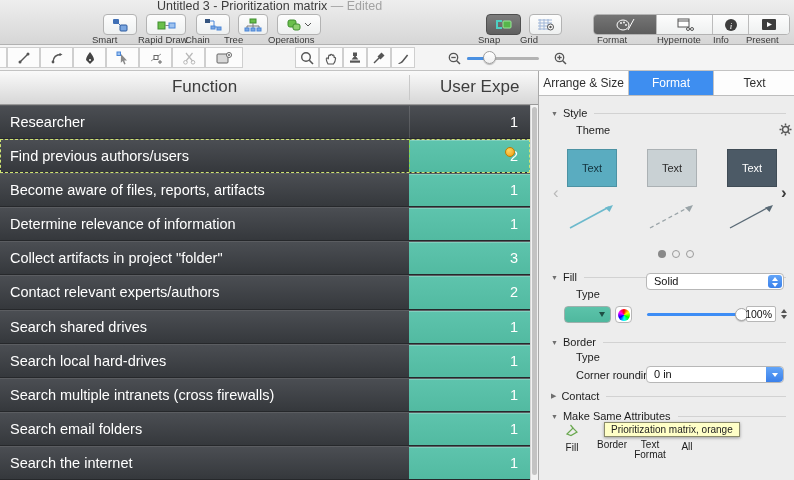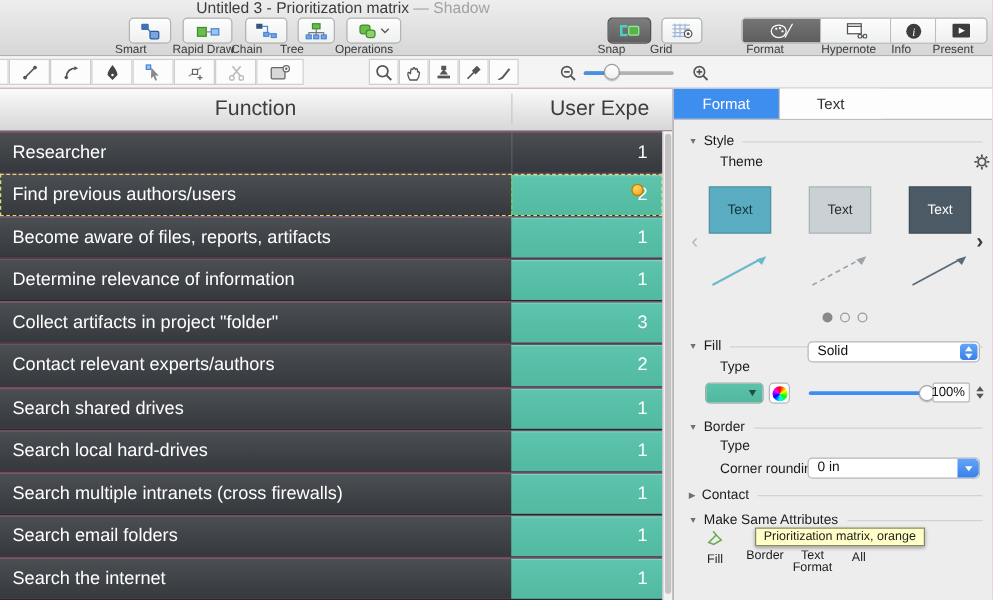--- a/index.html
+++ b/index.html
@@ -25,21 +25,21 @@
   .toolbar2{position:absolute;left:0;top:45px;width:794px;height:26px;background:#f4f4f4;border-bottom:1px solid #c3c3c3}
   .tool{position:absolute;top:2px;width:33px;height:21px;background:#fcfcfc;border:1px solid #cfcfcf;
     display:flex;align-items:center;justify-content:center}
   .tool.n{width:24px}
   .ztrack{position:absolute;top:12px;left:467px;width:72px;height:3px;background:#b3b3b3;border-radius:2px}
   .zfill{position:absolute;left:0;top:0;height:3px;width:20px;background:#4a90e2;border-radius:2px}
   .zthumb{position:absolute;left:483px;top:6px;width:13px;height:13px;border-radius:50%;
     background:linear-gradient(#ffffff,#f0f0f0);border:1px solid #9e9e9e;box-shadow:0 1px 1px rgba(0,0,0,.25)}
 
   
-  .canvas{position:absolute;left:0;top:71px;width:538px;height:409px;background:#ec4899;overflow:hidden}
+  .canvas{position:absolute;left:0;top:71px;width:538px;height:409px;background:#8b5cf6;overflow:hidden}
   .thead{position:absolute;left:0;top:0;width:538px;height:34px;
     background:linear-gradient(#fafafa,#d7d7d7);border-bottom:1px solid #999}
   .thead .col-div{position:absolute;left:409px;top:4px;bottom:4px;width:1px;background:#c9c9c9}
   .h-fn{position:absolute;left:0;width:409px;top:6px;text-align:center;font-size:17px;color:#3d3d3d}
   .h-ux{position:absolute;left:440px;top:6px;font-size:17px;color:#3d3d3d;white-space:nowrap}
   .rows{position:absolute;left:0;top:34px;width:530px}
   .trow{position:relative;width:530px;height:34.1px;
     background:linear-gradient(#4b4e53,#35383c);
     border-top:1px solid #5b5d61;border-bottom:1px solid #26282b}
   .rlabel{position:absolute;left:10px;top:0;line-height:33px;font-size:14.5px;color:#fff;white-space:nowrap}
@@ -99,21 +99,21 @@
     font-size:10px;color:#222;padding:1px 6px;white-space:nowrap;box-shadow:0 1px 3px rgba(0,0,0,.35);z-index:5}
 </style>
 </head>
 <body>
 
 <div class="screen">
 
   <div class="titlebar">
     <div class="wtitle">
       <span>Untitled 3 - Prioritization matrix</span>
-      <span class="edited">— Shadow</span>
+      <span class="edited">— Edited</span>
     </div>
 
     <div class="tbtn" style="left:103px;width:34px">
       <svg width="16" height="14">
           <rect x="1" y="1" width="6" height="5" rx="1" fill="#3f6fb5"></rect>
           <line x1="6" y1="5" x2="10" y2="9" stroke="#3f6fb5"></line>
           <rect x="8" y="7" width="7" height="6" rx="1" fill="#7aa6e0" stroke="#2d5a9e"></rect>
         </svg>
     </div>
     <div class="tlabel" style="left:92px;width:56px">Smart</div>
@@ -387,20 +387,21 @@
       </div>
     </div>
 
     <div class="vscroll">
       <div class="vthumb"></div>
     </div>
   </div>
 
   <div class="panel">
     <div class="ptabs">
+      <div class="ptab" style="width:90px">Arrange &amp; Size</div>
       <div class="ptab active" style="width:85px">Format</div>
       <div class="ptab" style="width:81px">Text</div>
     </div>
 
     <div class="sec" style="top:36px">
       <span class="tri">▼</span>
       <span>Style</span>
       <span class="rule"></span>
     </div>
     <div class="plabel" style="left:37px;top:53px">Theme</div>

